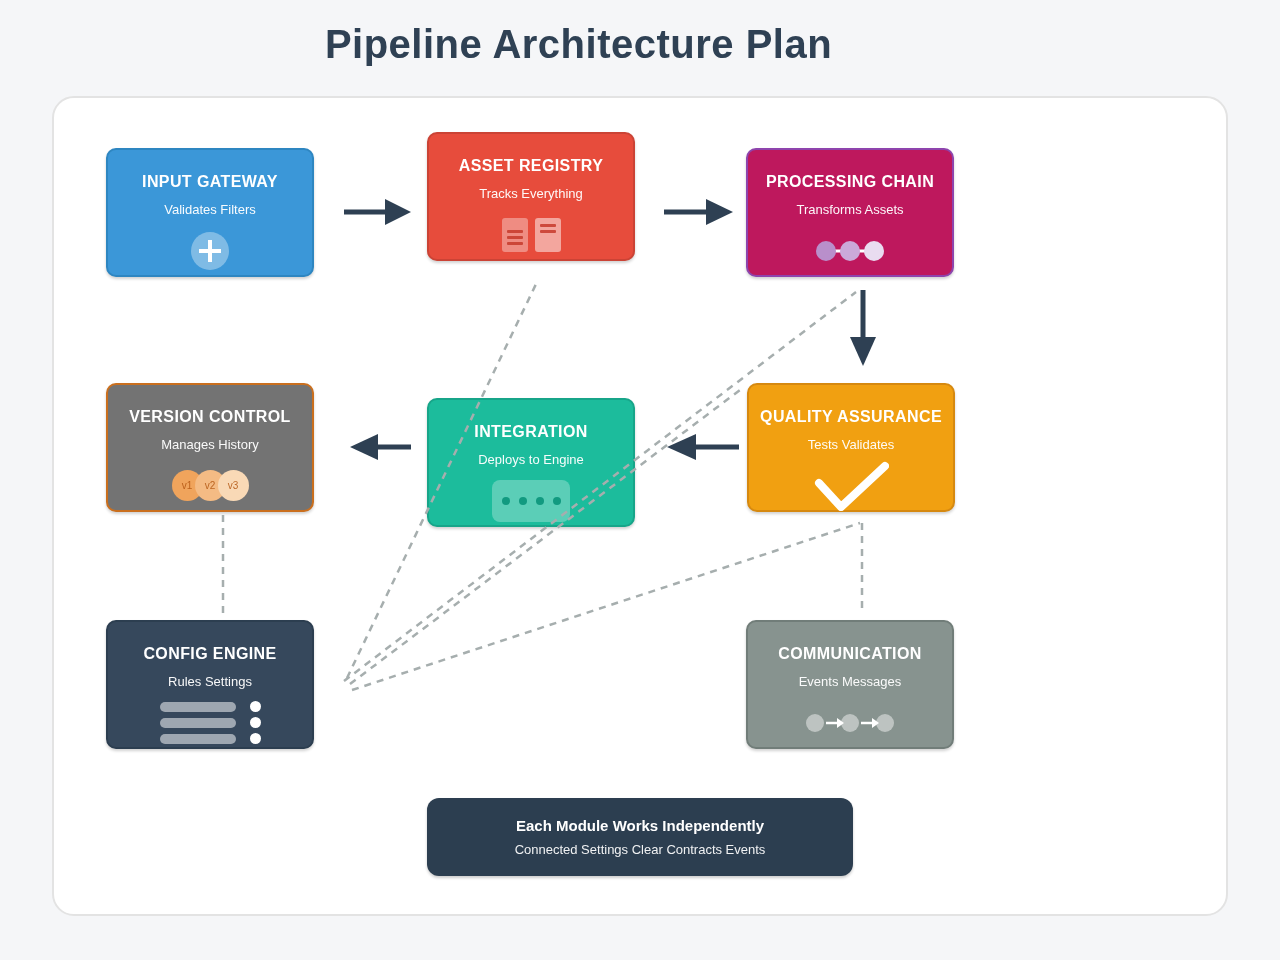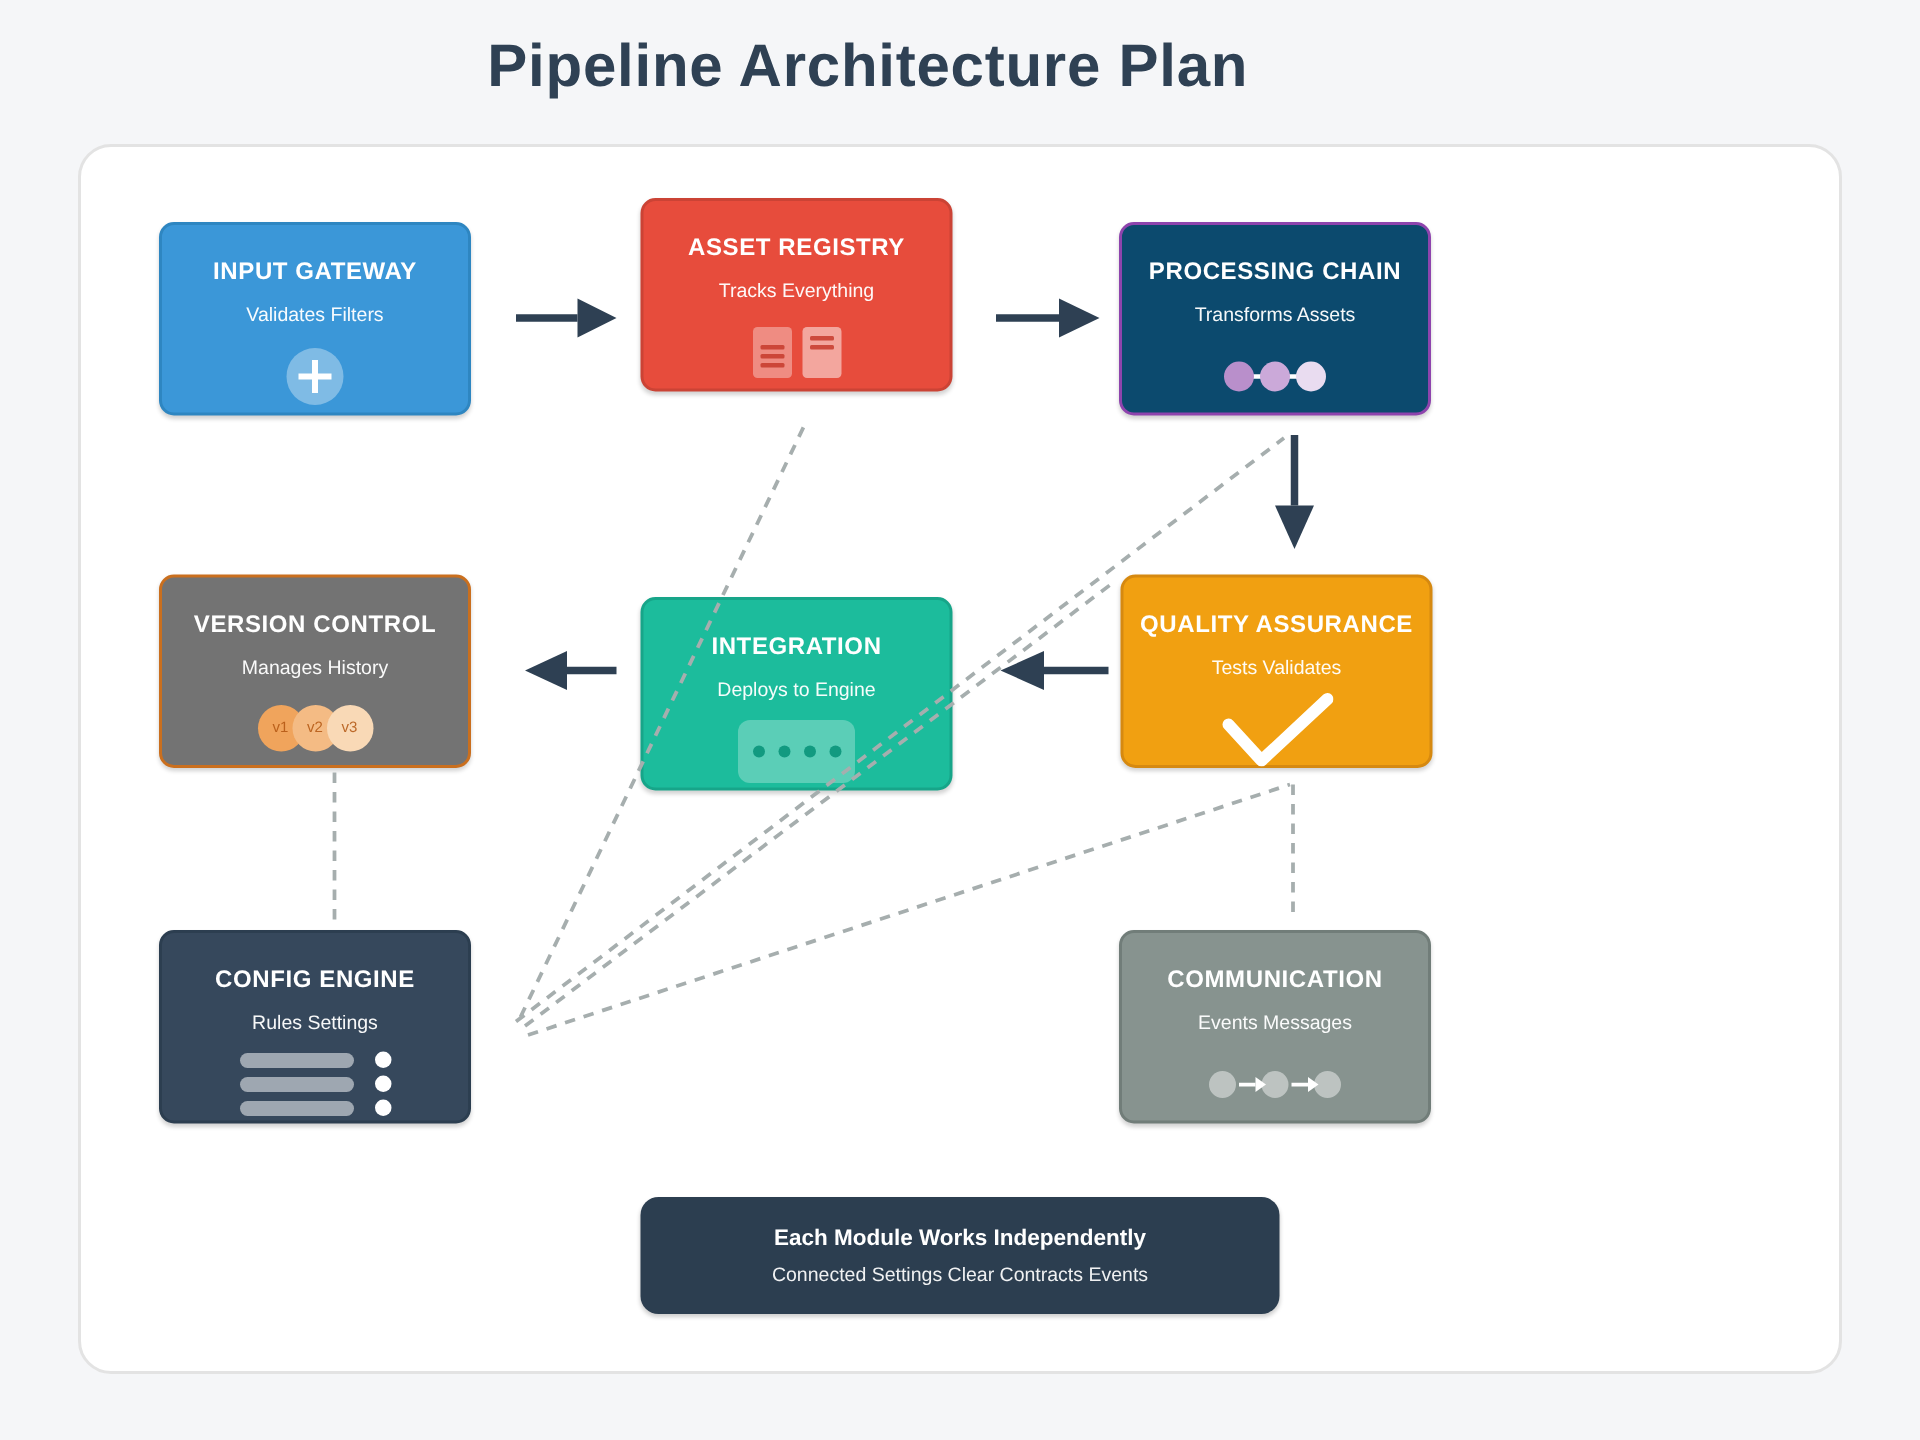--- a/index.html
+++ b/index.html
@@ -90,21 +90,21 @@
           <i></i>
         </span>
       <span class="doc doc-b">
           <i></i>
           <i></i>
         </span>
     </span>
   </div>
 </div>
 
-<div class="card pos-pc" style="background: #0c4a6e; border-color: rgb(142, 68, 173);">
+<div class="card pos-pc" style="background: #be185d; border-color: rgb(142, 68, 173);">
   <div class="card-title">PROCESSING CHAIN</div>
   <div class="card-sub">Transforms Assets</div>
   <div class="icon-wrap">
     <svg width="72" height="26">
       <line x1="8" y1="13" x2="64" y2="13" stroke="#ffffff" stroke-width="3"></line>
       <circle cx="12" cy="13" r="10" fill="#b98fcb"></circle>
       <circle cx="36" cy="13" r="10" fill="#cba9d9"></circle>
       <circle cx="60" cy="13" r="10" fill="#e9dcf0"></circle>
     </svg>
   </div>

